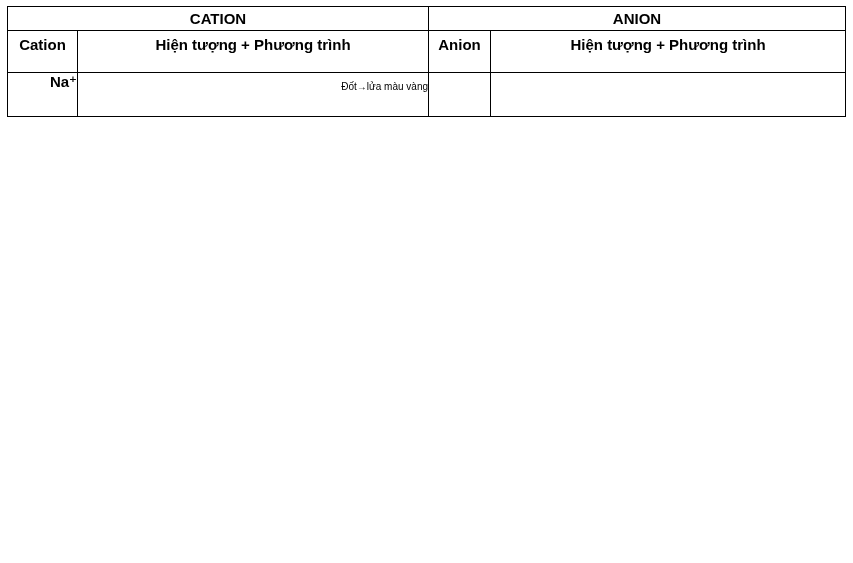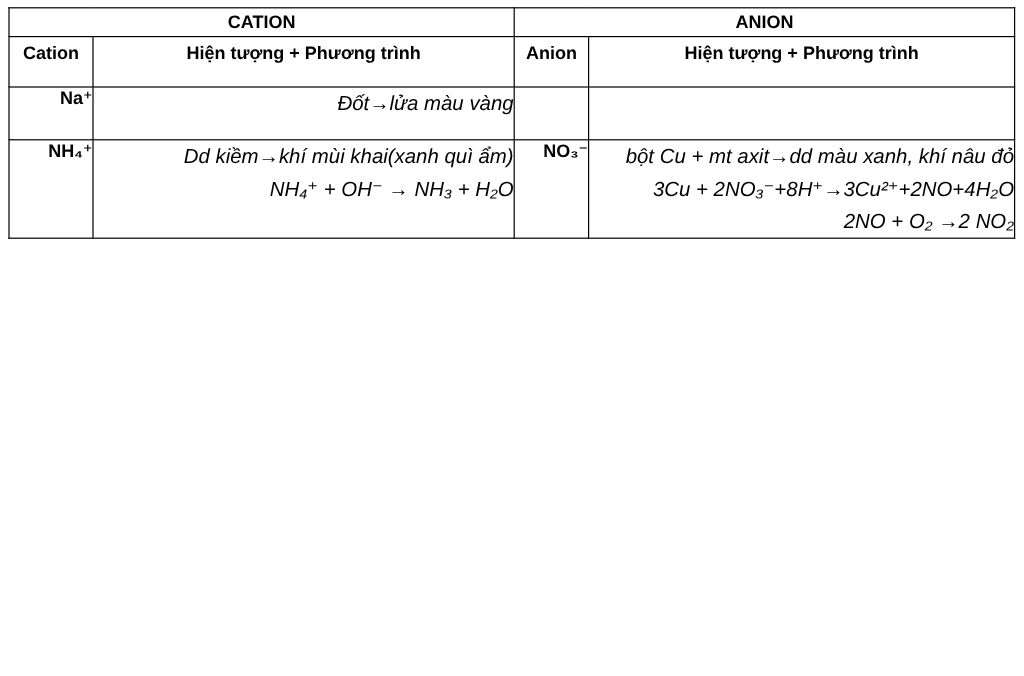--- a/index.html
+++ b/index.html
@@ -40,23 +40,22 @@
     font-size: 15px;
     padding-top: 5px;
   }
   td.ion-cell {
     text-align: center;
     font-weight: bold;
     font-size: 15px;
     padding-top: 5px;
   }
   td.desc-cell {
-    font-size: 17px;
+    font-size: 10px;
     padding: 3px 4px 0 9px;
-    font-style: italic;
   }
   .line {
     line-height: 27px;
     white-space: nowrap;
   }
 </style>
 </head>
 <body>
 
 <table class="chem">
@@ -80,27 +79,14 @@
   </tbody>
   <tbody>
       <tr style="height: 44px;">
         <td class="ion-cell">Na⁺</td>
         <td class="desc-cell">
           <div class="line">Đốt→lửa màu vàng</div>
         </td>
         <td class="ion-cell"></td>
         <td class="desc-cell"></td>
       </tr>
-      <tr style="height: 81px;">
-        <td class="ion-cell">NH₄⁺</td>
-        <td class="desc-cell">
-          <div class="line">Dd kiềm→khí mùi khai(xanh quì ẩm)</div>
-          <div class="line">NH₄⁺ + OH⁻ → NH₃ + H₂O</div>
-        </td>
-        <td class="ion-cell">NO₃⁻</td>
-        <td class="desc-cell">
-          <div class="line">bột Cu + mt axit→dd màu xanh, khí nâu đỏ</div>
-          <div class="line">3Cu + 2NO₃⁻+8H⁺→3Cu²⁺+2NO+4H₂O</div>
-          <div class="line">2NO + O₂ →2 NO₂</div>
-        </td>
-      </tr>
     </tbody>
 </table>
 
 </body></html>

